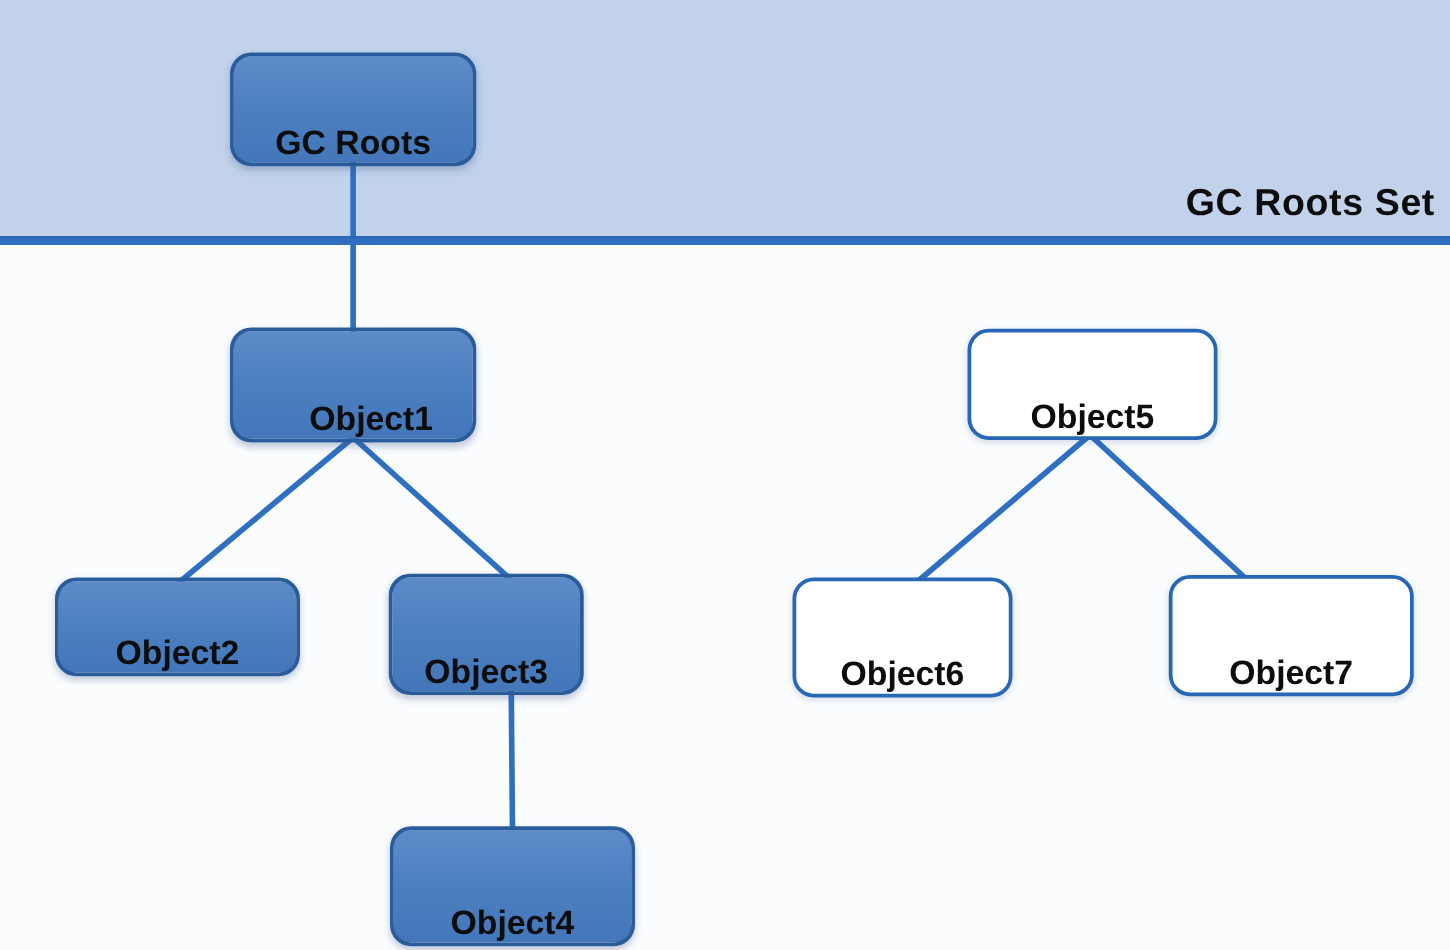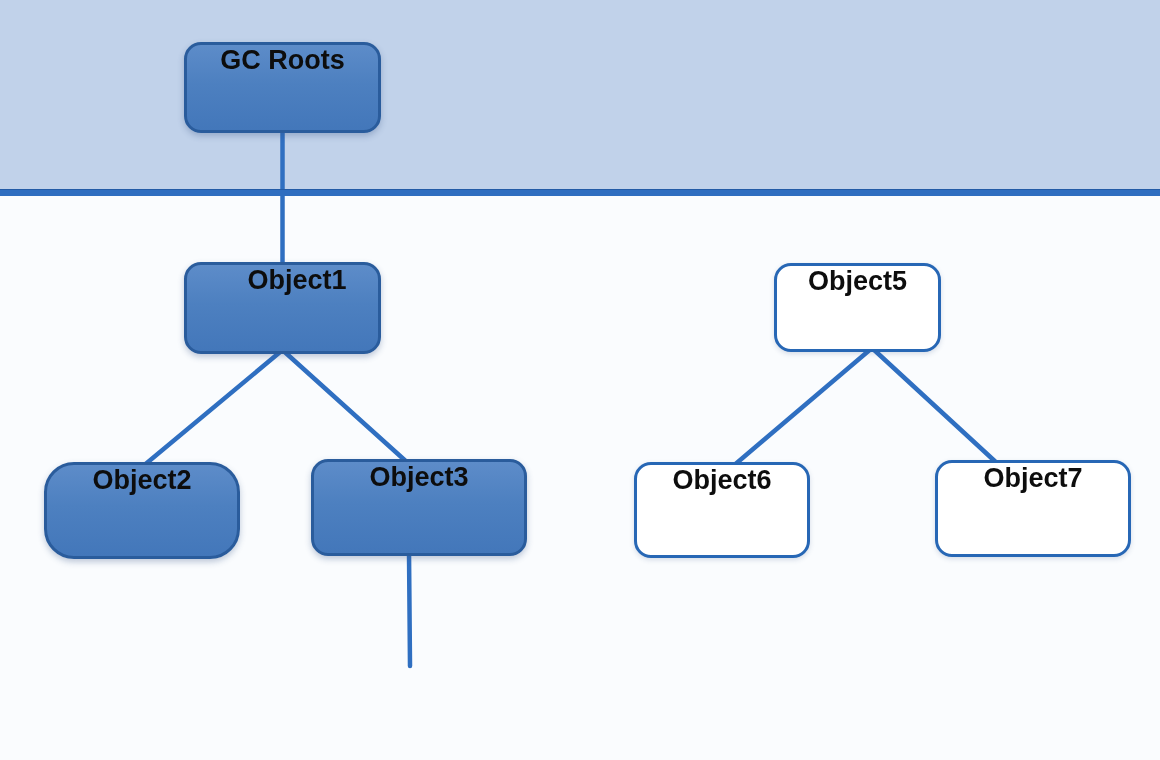--- a/index.html
+++ b/index.html
@@ -41,21 +41,21 @@
     position: absolute;
     left: 0; top: 0;
     width: 1160px;
     height: 760px;
   }
   
   .node {
     position: absolute;
     box-sizing: border-box;
     display: flex;
-    align-items: flex-start;
+    align-items: flex-end;
     justify-content: center;
     border-radius: 17px;
     font-size: 27px;
     font-weight: bold;
     color: #0d0d0d;
   }
   .node.filled {
     background: linear-gradient(180deg, #5d8cc9 0%, #4d80c0 45%, #4377ba 100%);
     border: 3px solid #2a5c9c;
     box-shadow: 0 3px 6px rgba(50, 80, 130, 0.30);
@@ -77,39 +77,43 @@
       <line x1="282.5" y1="129" x2="282.5" y2="267" stroke="#2f6fc1" stroke-width="4.5" stroke-linecap="round"></line>
       <line x1="282.5" y1="350" x2="142" y2="467" stroke="#2f6fc1" stroke-width="4.5" stroke-linecap="round"></line>
       <line x1="282.5" y1="350" x2="409" y2="464" stroke="#2f6fc1" stroke-width="4.5" stroke-linecap="round"></line>
       <line x1="409" y1="552" x2="410" y2="666" stroke="#2f6fc1" stroke-width="4.5" stroke-linecap="round"></line>
       <line x1="872" y1="348" x2="732" y2="467" stroke="#2f6fc1" stroke-width="4.5" stroke-linecap="round"></line>
       <line x1="872" y1="348" x2="999" y2="465" stroke="#2f6fc1" stroke-width="4.5" stroke-linecap="round"></line>
     </svg>
 
   <div class="divider"></div>
 
+  <div class="region-label">GC Roots Set</div>
 
   <div class="node filled" style="left:184px; top:42px;  width:197px; height:91px;">
     <span>GC Roots</span>
   </div>
 
   <div class="node filled" style="left:184px; top:262px; width:197px; height:92px;padding-left:29px;">
     <span>Object1</span>
   </div>
 
-  <div class="node filled" style="left:44px;  top:462px; width:196px; height:97px;border-radius:30px;">
+  <div class="node filled" style="left:44px;  top:462px; width:196px; height:79px;">
     <span>Object2</span>
   </div>
 
-  <div class="node filled" style="left:311px; top:459px; width:216px; height:97px;">
+  <div class="node filled" style="left:311px; top:459px; width:156px; height:97px;">
     <span>Object3</span>
   </div>
 
+  <div class="node filled" style="left:312px; top:661px; width:196px; height:96px;">
+    <span>Object4</span>
+  </div>
 
-  <div class="node outline" style="left:774px; top:263px; width:167px; height:89px;">
+  <div class="node outline" style="left:774px; top:263px; width:200px; height:89px;">
     <span>Object5</span>
   </div>
 
   <div class="node outline" style="left:634px; top:462px; width:176px; height:96px;">
     <span>Object6</span>
   </div>
 
   <div class="node outline" style="left:901px; top:460px; width:196px; height:97px;margin-left:34px;">
     <span>Object7</span>
   </div>

